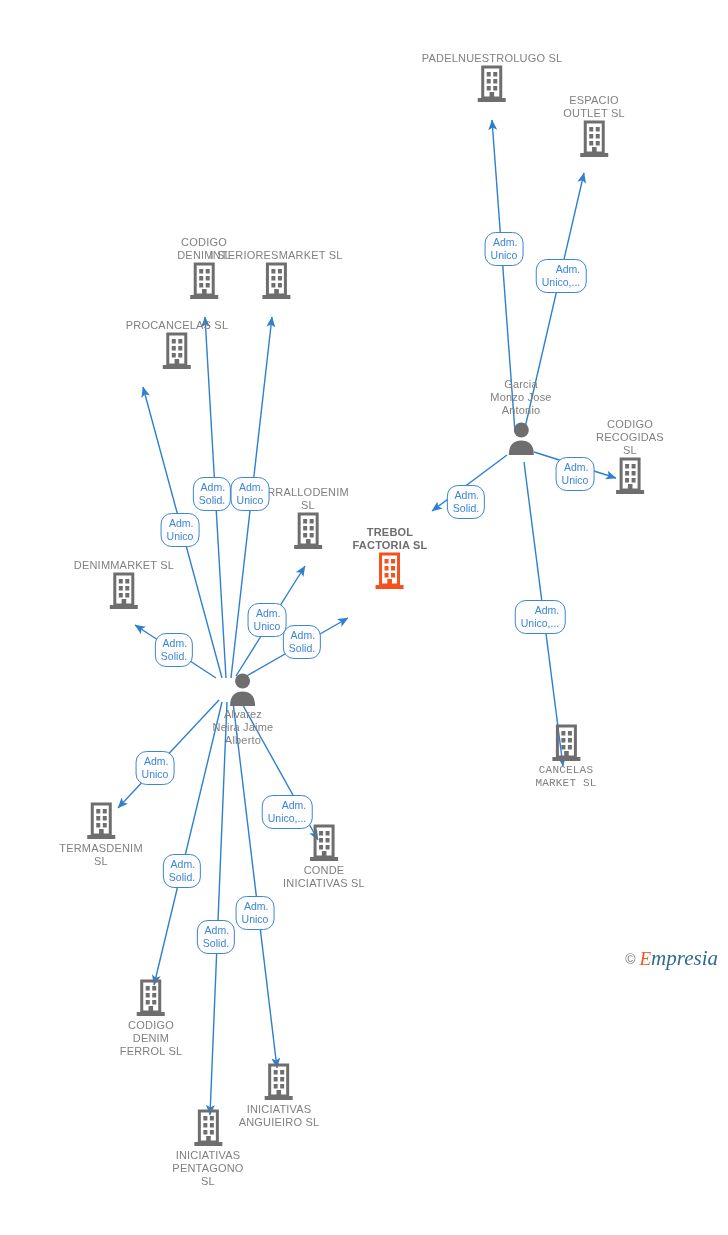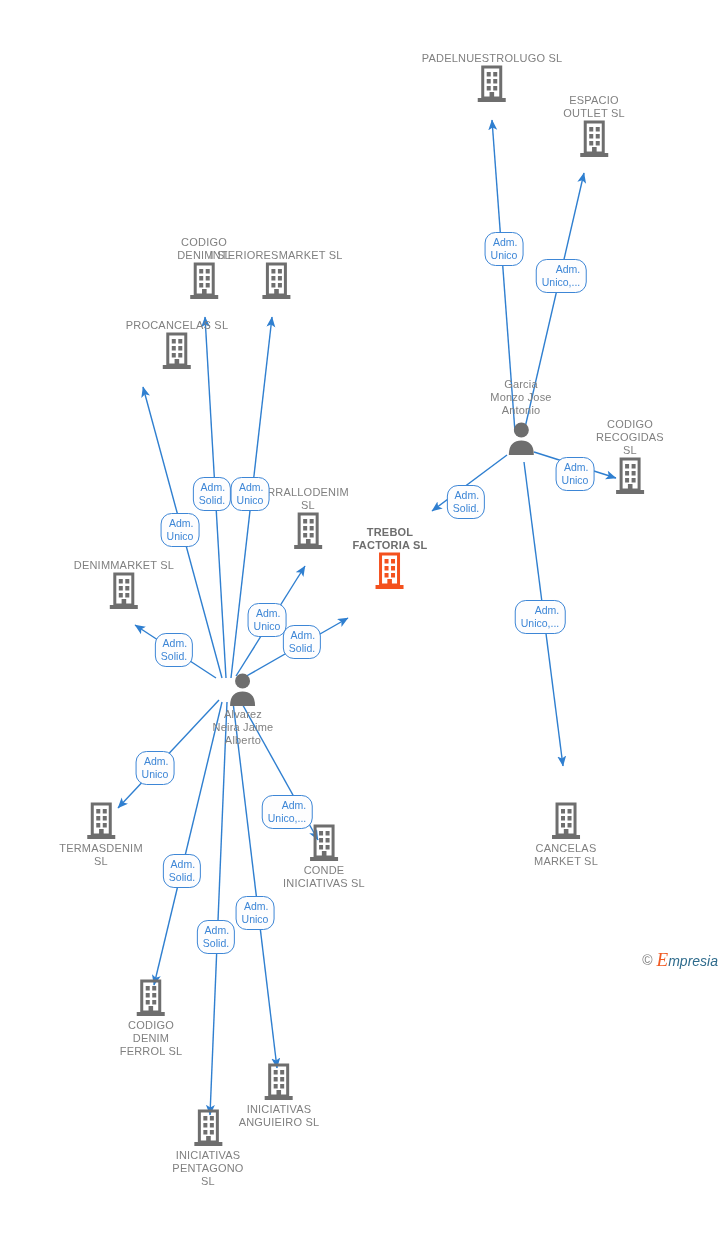--- a/index.html
+++ b/index.html
@@ -15,21 +15,21 @@
 
   .lbl{position:absolute;transform:translate(-50%,-50%);
        border:1.3px solid #3d86d6;border-radius:11px;background:#fdfdfe;
        color:#3d86d6;font-size:10.5px;line-height:13px;text-align:right;
        padding:3px 5px;white-space:nowrap;z-index:5;}
 
   .wm{position:absolute;right:10px;bottom:8px;display:flex;align-items:center;
       gap:4px;font-size:15px;color:#2e6b8c;}
   .wm .c{font-size:14px;color:#7f7f7f;}
   .wm .e{color:#f05a23;font-family:"Liberation Serif",serif;font-style:italic;font-size:19px;}
-  .wm .rest{font-family:Liberation Sans, sans-serif;font-style:italic;font-size:14px;color:#2e6b8c;}
+  .wm .rest{font-family:Liberation Serif, serif;font-style:italic;font-size:21px;color:#2e6b8c;}
 </style>
 </head>
 <body>
 
 <div id="canvas">
   <svg class="edges" id="edge-svg">
     <defs>
       <marker id="arw" markerWidth="9" markerHeight="9" refX="7.2" refY="3.2" orient="auto" markerUnits="strokeWidth">
         <path d="M0,0 L7.5,3.2 L0,6.4 L1.8,3.2 z" fill="#2f7fd0"></path>
       </marker>
@@ -241,21 +241,21 @@
             <circle cx="17" cy="13" r="7.5" fill="#6e6e6e"></circle>
             <path d="M4.5,38 C4.5,27 10,23.5 17,23.5 C24,23.5 29.5,27 29.5,38 Z" fill="#6e6e6e"></path>
           </svg>
         </div>
         <div>
           <div class="cap">Alvarez</div>
           <div class="cap">Neira Jaime</div>
           <div class="cap">Alberto</div>
         </div>
       </div>
-      <div class="node" style="left: 566px; top: 802px;">
+      <div class="node" style="left: 566px; top: 724px; font-family: Liberation Mono, monospace;">
         <div class="glyph">
           <svg width="34" height="40" viewBox="0 0 34 40">
             <rect x="8" y="2" width="18" height="31" fill="none" stroke="#6e6e6e" stroke-width="3"></rect>
             <rect x="12" y="7" width="4" height="4.5" fill="#6e6e6e"></rect>
             <rect x="18.5" y="7" width="4" height="4.5" fill="#6e6e6e"></rect>
             <rect x="12" y="14" width="4" height="4.5" fill="#6e6e6e"></rect>
             <rect x="18.5" y="14" width="4" height="4.5" fill="#6e6e6e"></rect>
             <rect x="12" y="21" width="4" height="4.5" fill="#6e6e6e"></rect>
             <rect x="18.5" y="21" width="4" height="4.5" fill="#6e6e6e"></rect>
             <rect x="14.8" y="27" width="4.6" height="6" fill="#6e6e6e"></rect>

